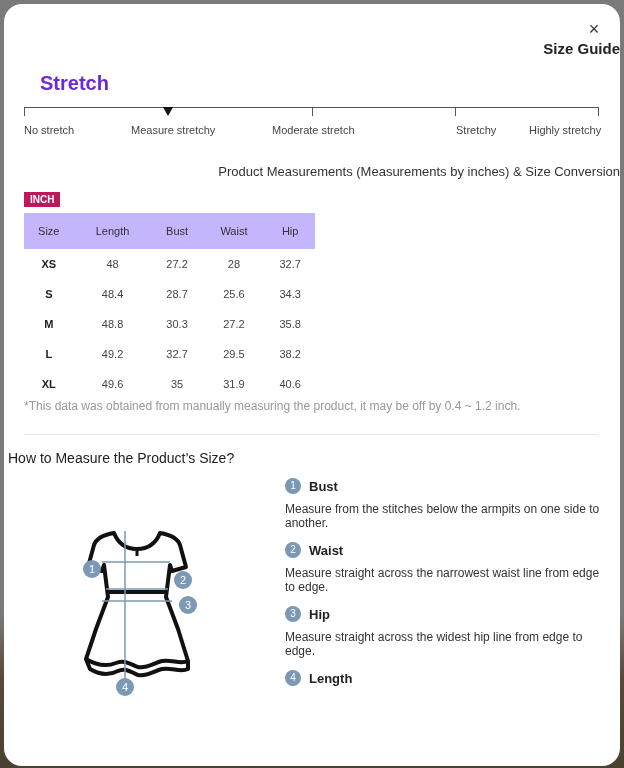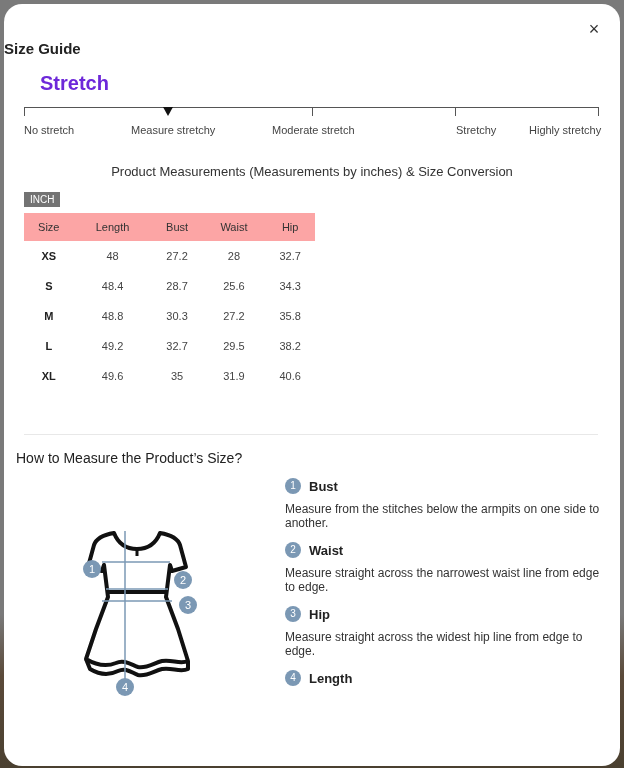--- a/index.html
+++ b/index.html
@@ -12,59 +12,59 @@
   }
   .modal {
     position: absolute; left: 4px; top: 4px; width: 616px; height: 762px;
     background: #fff; border-radius: 18px; overflow: hidden;
   }
   .close {
     position: absolute; right: 18px; top: 17px; width: 16px; height: 16px;
     font-size: 18px; line-height: 16px; color: #333; text-align: center; cursor: pointer;
   }
   .title {
-    position: absolute; top: 36px; left: 0; right: 0; text-align: left;
+    position: absolute; top: 36px; left: 0; right: 0; text-align: right;
     font-size: 15px; font-weight: bold; color: #222;
   }
   .stretch-title {
     position: absolute; left: 20px; top: 68px; font-size: 20px; font-weight: bold; color: #6d28d9; margin-left: 16px;
   }
   .scale {
     position: absolute; left: 21px; top: 103px; width: 574px; height: 9px;
     border-top: 1px solid #555;
   }
   .tick { position: absolute; top: -1px; width: 1px; height: 9px; background: #555; }
   .marker {
     position: absolute; top: -1px; width: 0; height: 0;
     border-left: 5px solid transparent; border-right: 5px solid transparent;
     border-top: 9px solid #111;
   }
   .scale-label { position: absolute; top: 120px; font-size: 11px; color: #444; white-space: nowrap; }
   .pm-title {
-    position: absolute; top: 160px; left: 0; right: 0; text-align: center;
+    position: absolute; top: 160px; left: 0; right: 0; text-align: right;
     font-size: 13px; color: #333;
   }
   .unit-badge {
-    position: absolute; left: 20px; top: 188px; background: #737373; color: #fff;
-    font-size: 10px; font-weight: normal; padding: 2px 6px 1px; line-height: 12px;
+    position: absolute; left: 20px; top: 188px; background: #be185d; color: #fff;
+    font-size: 10px; font-weight: bold; padding: 2px 6px 1px; line-height: 12px;
   }
   table.sizes {
     position: absolute; left: 20px; top: 209px; width: 291px; border-collapse: collapse;
   }
   table.sizes th {
-    background: #fca5a5; font-weight: normal; font-size: 11px; color: #333;
-    height: 28px; text-align: center;
+    background: #c4b5fd; font-weight: normal; font-size: 11px; color: #333;
+    height: 36px; text-align: center;
   }
   table.sizes td { font-size: 11px; color: #444; height: 30px; text-align: center; }
   table.sizes td.size-cell { font-weight: bold; color: #222; margin-top: 48px; }
   .note {
     position: absolute; left: 20px; top: 395px; font-size: 12px; color: #999;
   }
   .divider { position: absolute; left: 20px; right: 22px; top: 430px; height: 1px; background: #e8e8e8; }
-  .howto-title { position: absolute; left: 12px; top: 446px; font-size: 14px; color: #222; }
+  .howto-title { position: absolute; left: 4px; top: 446px; font-size: 14px; color: #222; }
   .dress { position: absolute; left: 68px; top: 515px; width: 130px; height: 180px; }
   .steps { position: absolute; left: 281px; top: 472px; width: 320px; }
   .step { margin-bottom: 10px; }
   .step-head { display: flex; align-items: center; height: 20px; }
   .num {
     width: 16px; height: 16px; border-radius: 50%; background: #7b98b4; color: #fff;
     font-size: 10px; text-align: center; line-height: 16px; margin-right: 8px;
   }
   .step-name { font-size: 13px; font-weight: bold; color: #222; }
   .step-desc { font-size: 12px; color: #333; line-height: 14px; margin-top: 6px; }
@@ -135,20 +135,21 @@
       <tr>
         <td class="size-cell">XL</td>
         <td>49.6</td>
         <td>35</td>
         <td>31.9</td>
         <td>40.6</td>
       </tr>
     </tbody>
   </table>
 
+  <div class="note">*This data was obtained from manually measuring the product, it may be off by 0.4 ~ 1.2 inch.</div>
   <div class="divider"></div>
   <div class="howto-title">How to Measure the Product’s Size?</div>
 
   <svg class="dress" viewBox="0 0 130 180">
 
     <path d="M42 14 C30 16 24 20 22 26 L16 48 L30 52 L32 46 L34 62 L36 78 L24 110 L14 140 C24 146 34 148 44 144 C52 140 60 146 66 148 C74 150 82 144 90 142 C100 140 108 146 116 142 L106 110 L94 78 L96 62 L98 46 L100 52 L114 48 L108 26 C106 20 100 16 88 14 C84 24 76 30 65 30 C54 30 46 24 42 14 Z" fill="none" stroke="#111" stroke-width="4" stroke-linejoin="round"></path>
     <path d="M14 140 L18 150 C28 156 38 156 46 152 C54 148 60 154 66 156 C74 158 82 152 90 150 C100 148 108 154 116 150 L116 142" fill="none" stroke="#111" stroke-width="4" stroke-linejoin="round"></path>
     <path d="M65 30 L65 37" stroke="#111" stroke-width="3"></path>
     <path d="M36 73 L94 73" stroke="#111" stroke-width="4"></path>
 

